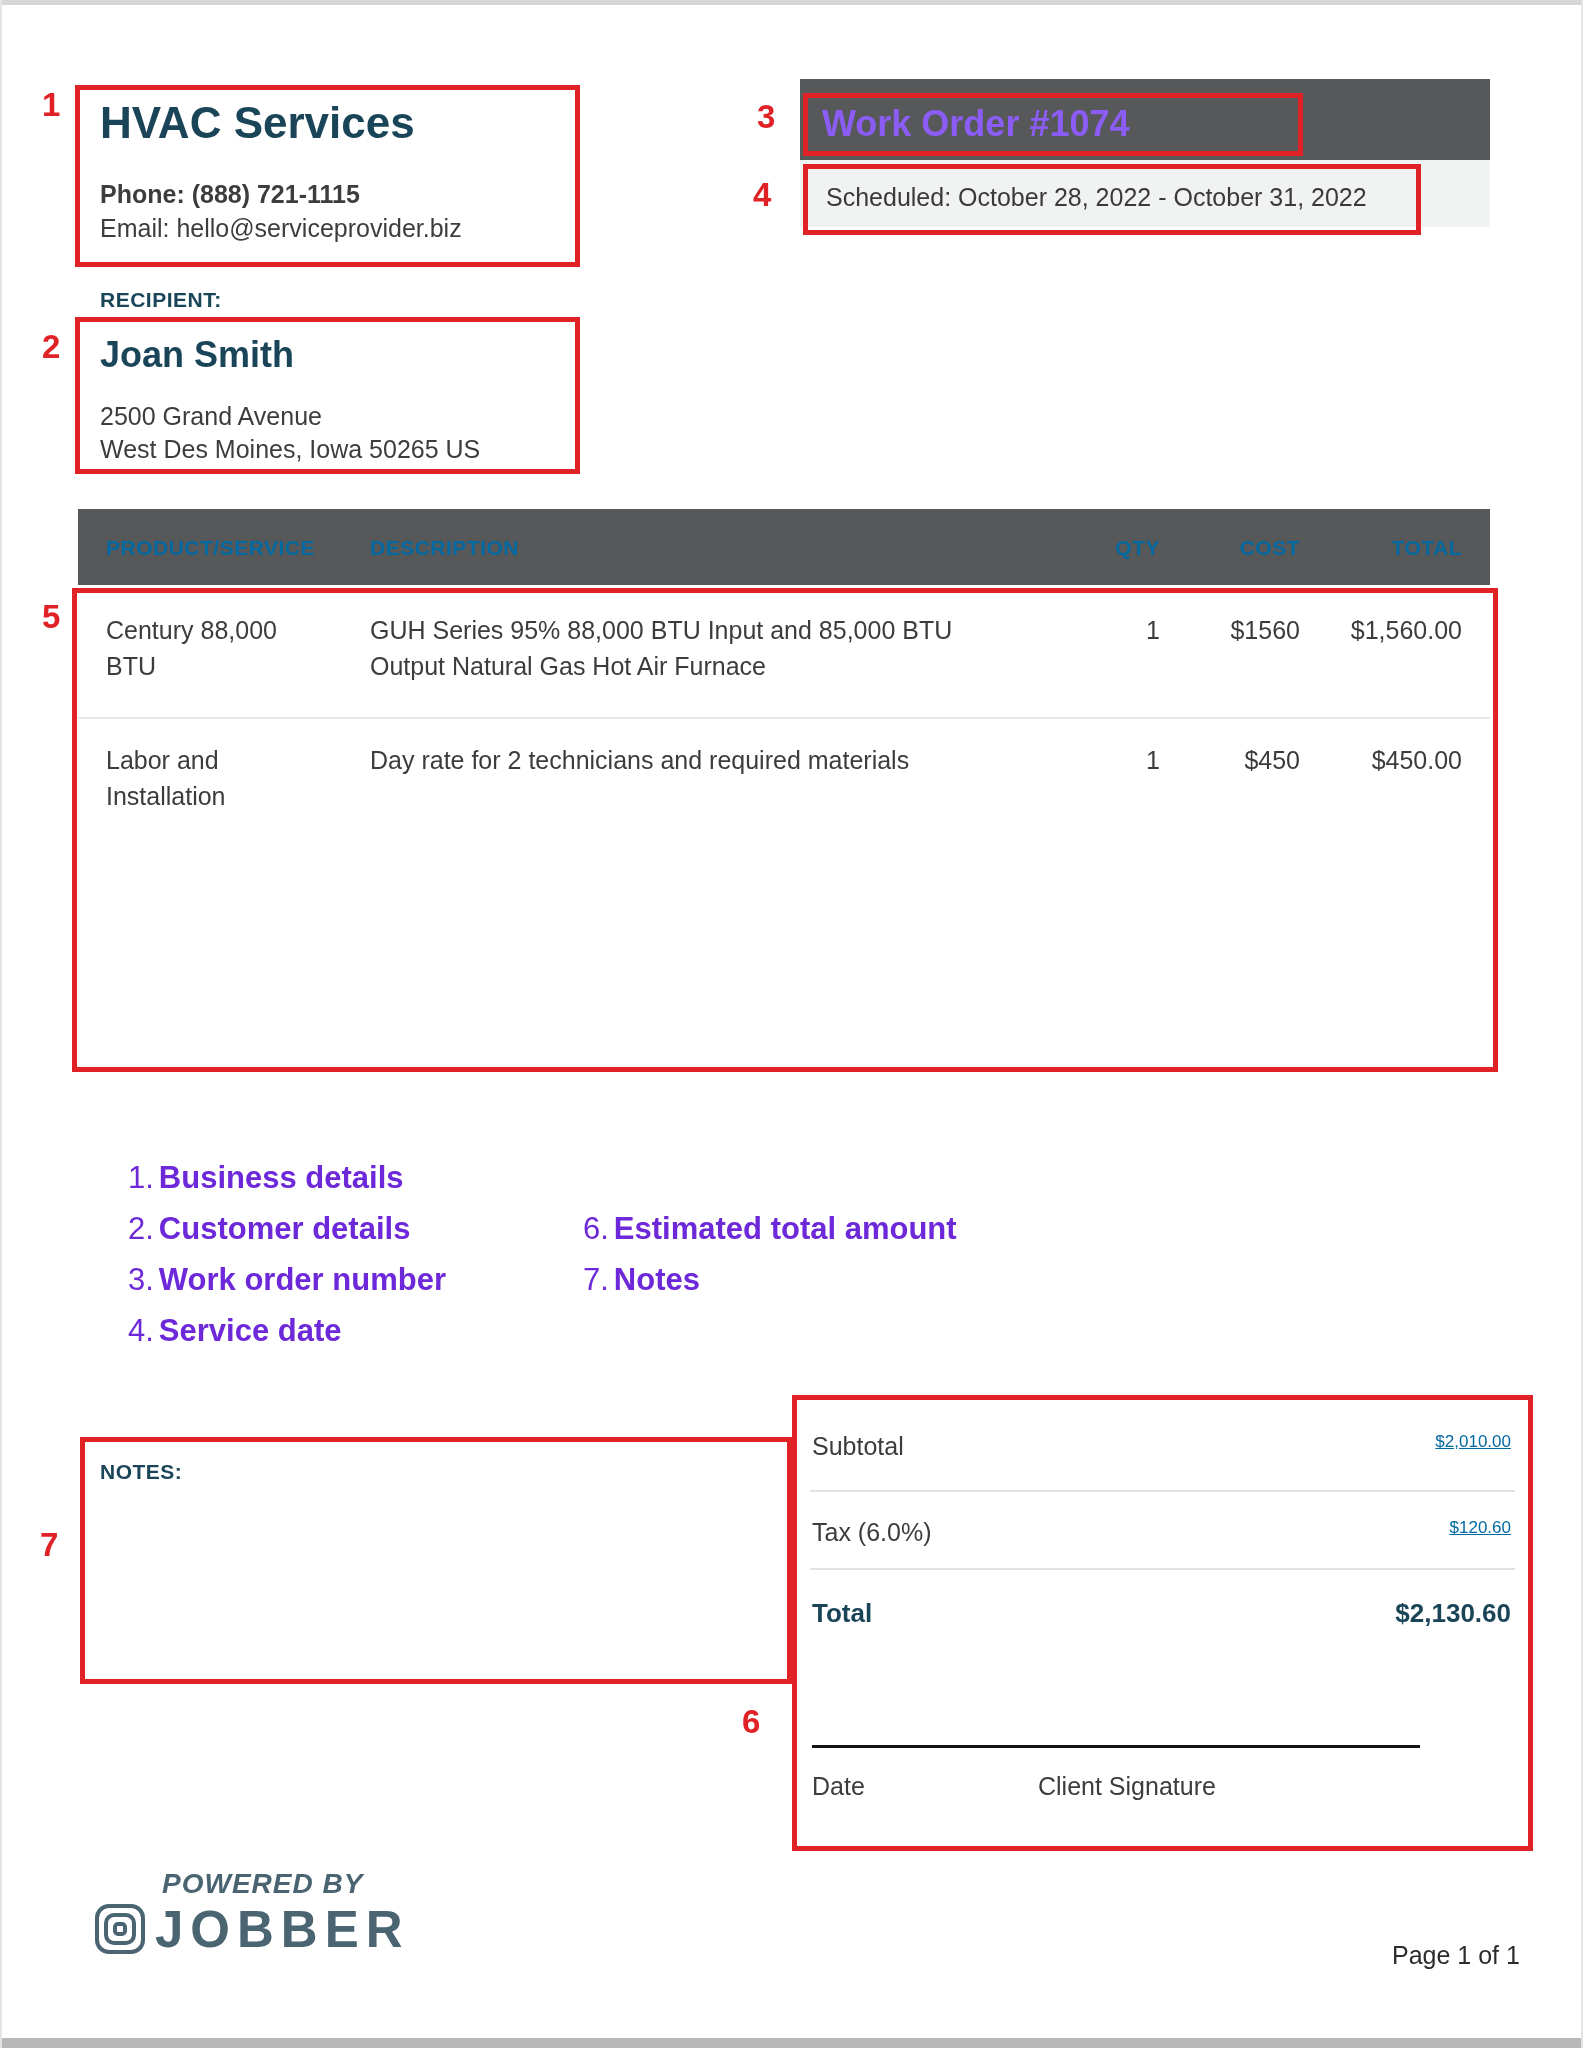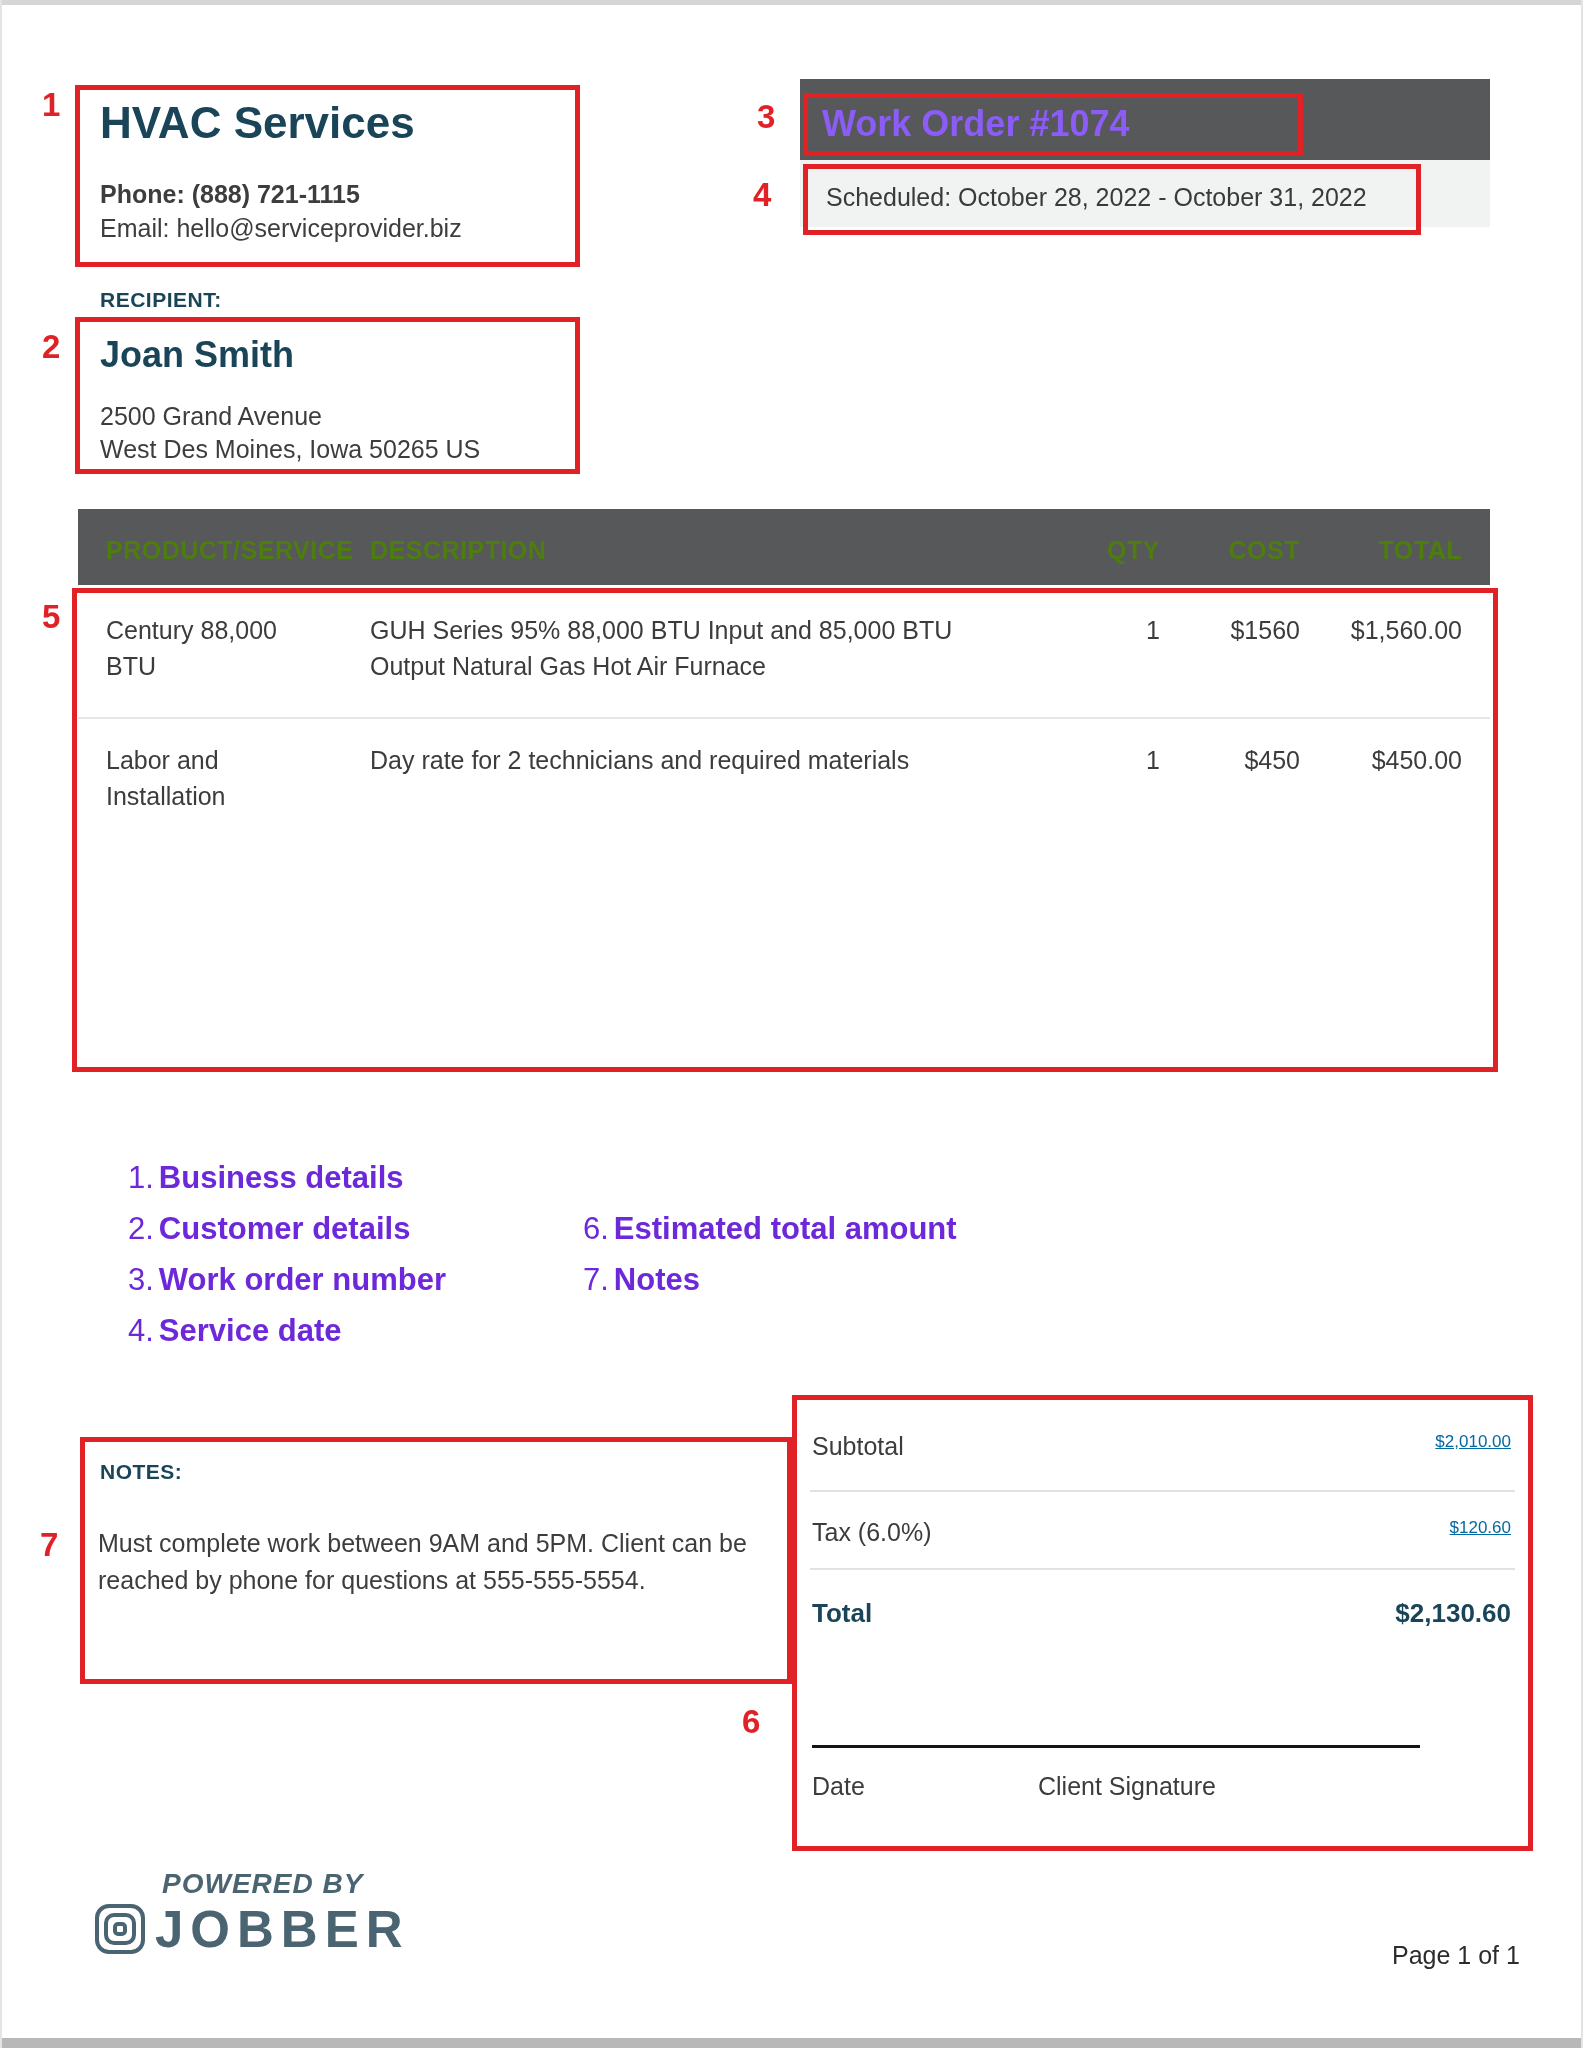--- a/index.html
+++ b/index.html
@@ -26,21 +26,21 @@
   .cust-name{left:100px;top:334px;font-size:36px;font-weight:bold;}
   .cust-addr1{left:100px;top:402px;font-size:25px;}
   .cust-addr2{left:100px;top:435px;font-size:25px;}
 
   .wo-bar{left:800px;top:79px;width:690px;height:81px;background:#57585a;}
   .wo-title{left:822px;top:103px;font-size:36px;font-weight:bold;color:#8b5cf6;}
   .sched-row{left:800px;top:160px;width:690px;height:67px;background:#f1f2f2;}
   .sched-text{left:826px;top:183px;font-size:25px;color:#3a3a3a;}
 
   .thead{left:78px;top:509px;width:1412px;height:76px;background:#57585a;}
-  .th{position:absolute;top:536px;font-size:25px;font-weight:bold;color:#4d7c0f;letter-spacing:.5px;}
+  .th{position:absolute;top:536px;font-size:21px;font-weight:bold;color:#0369a1;letter-spacing:.5px;}
   .cell{position:absolute;font-size:25px;line-height:36px;color:#3c3c3c;}
   .rsep{position:absolute;left:78px;width:1412px;height:2px;background:#e6e6e6;}
 
   .legend-item{position:absolute;color:#6d28d9;font-size:31px;white-space:nowrap;}
   .legend-item .lnum{font-weight:normal;}
   .legend-item .llabel{font-weight:bold;margin-left:5px;}
 
   .notes-label{left:100px;top:1460px;font-size:21px;font-weight:bold;letter-spacing:.5px;}
   .notes-text{left:98px;top:1525px;width:660px;font-size:25px;line-height:37px;}
 
@@ -130,21 +130,20 @@
   <div class="legend-item" style="left:583px;top:1211px;">
     <span class="lnum">6.</span><span class="llabel">Estimated total amount</span>
   </div>
   <div class="legend-item" style="left:583px;top:1262px;">
     <span class="lnum">7.</span><span class="llabel">Notes</span>
   </div>
 
   <div class="marker" style="left:40px;top:1528px;">7</div>
   <div class="redbox" style="left:80px;top:1437px;width:712px;height:247px;"></div>
   <div class="abs teal notes-label">NOTES:</div>
-  <div class="abs gray-text notes-text">Must complete work between 9AM and 5PM. Client can be reached by phone for questions at 555-555-5554.</div>
 
   <div class="marker" style="left:742px;top:1705px;">6</div>
   <div class="redbox" style="left:792px;top:1395px;width:741px;height:456px;"></div>
   <div class="abs tot-label" style="left:812px;top:1432px;">Subtotal</div>
   <div class="abs tot-value" style="right:72px;top:1432px;">$2,010.00</div>
   <div class="tsep" style="top:1490px;"></div>
   <div class="abs tot-label" style="left:812px;top:1518px;">Tax (6.0%)</div>
   <div class="abs tot-value" style="right:72px;top:1518px;">$120.60</div>
   <div class="tsep" style="top:1568px;"></div>
   <div class="abs tot-strong" style="left:812px;top:1598px;">Total</div>

